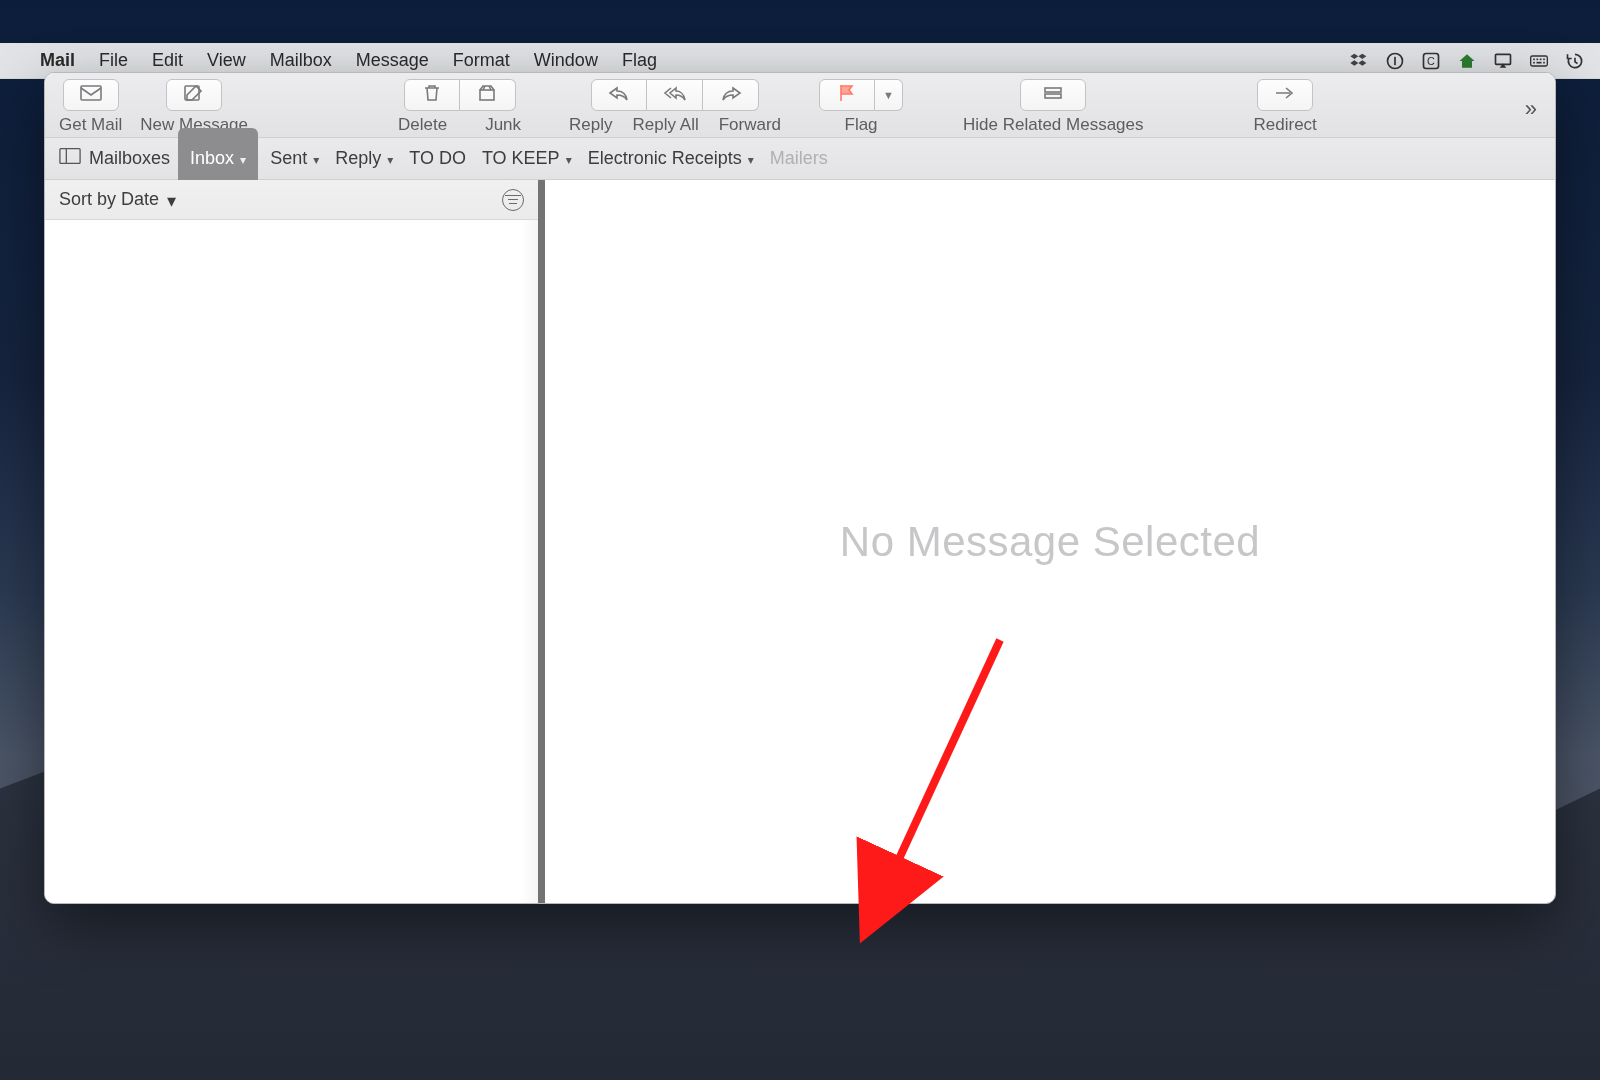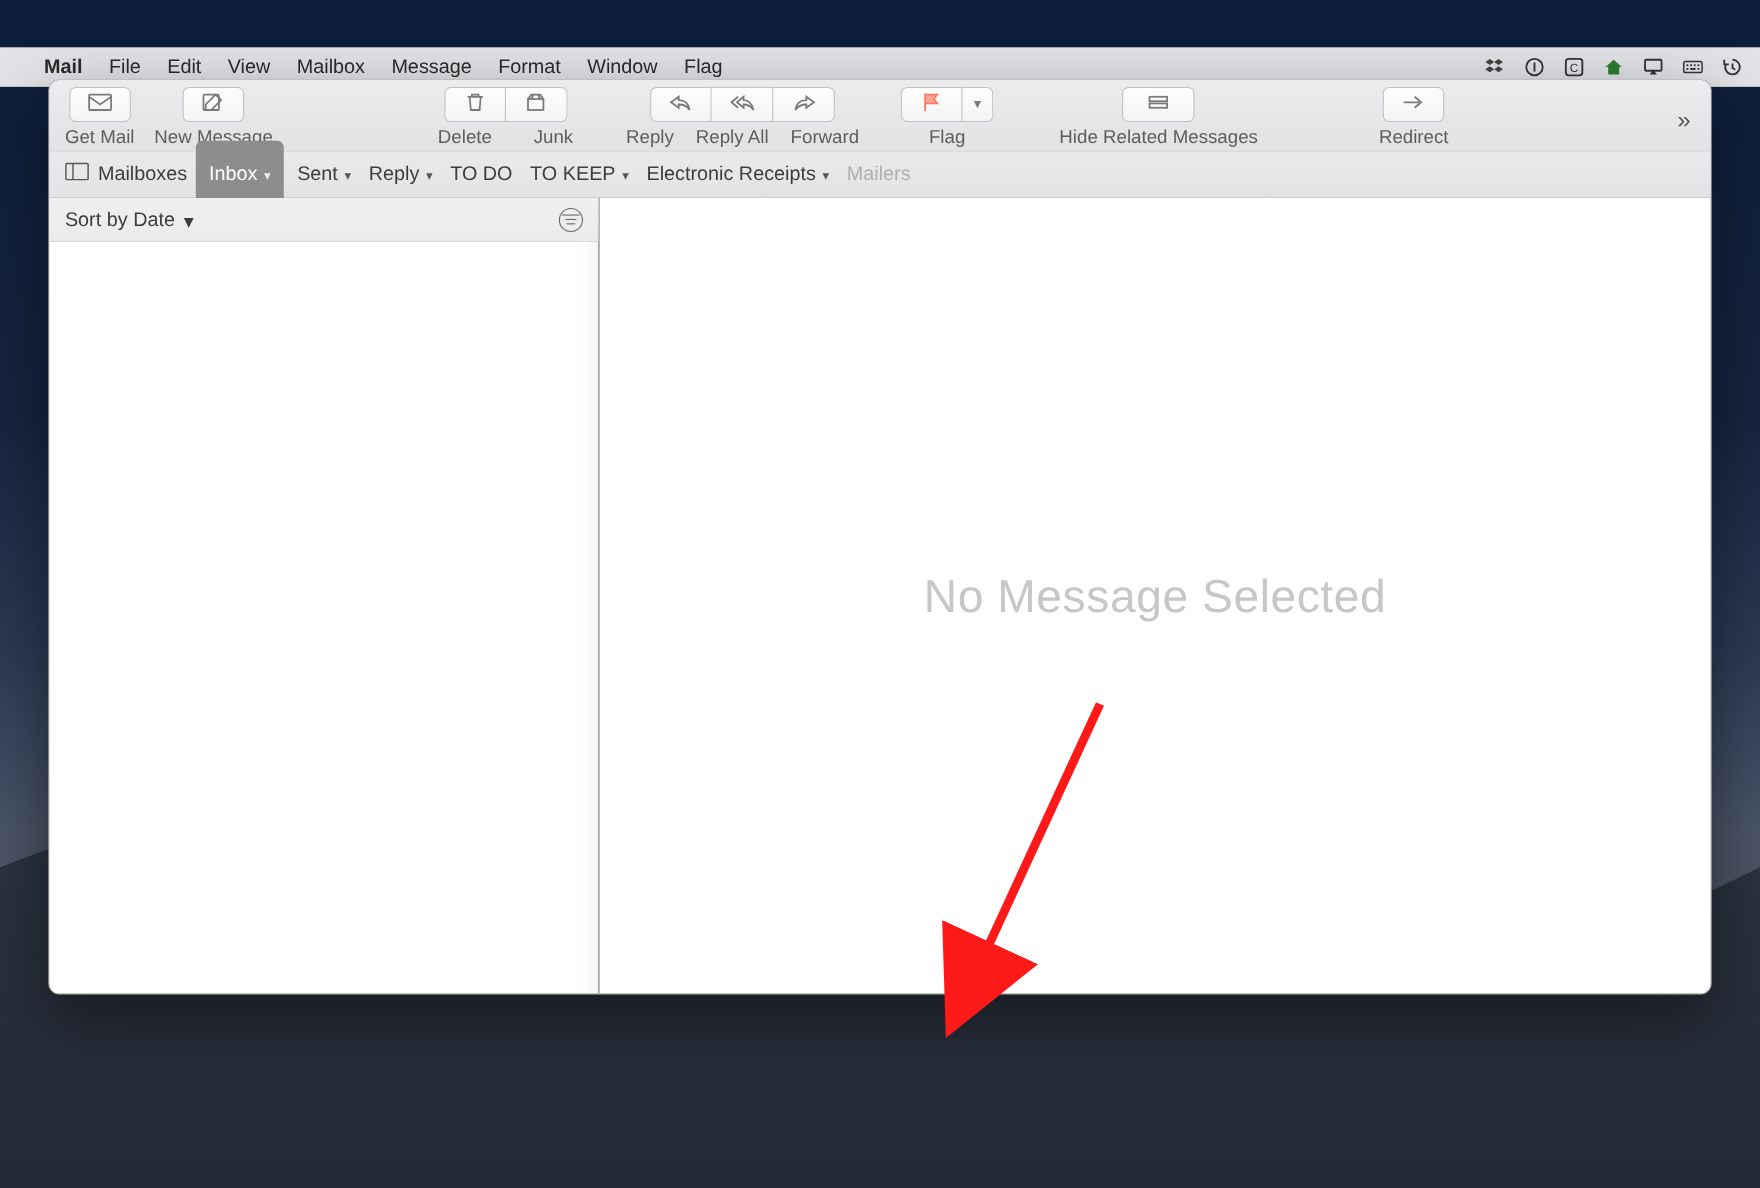--- a/index.html
+++ b/index.html
@@ -104,21 +104,21 @@
   .favpill {
     background:#8d8d90; color:#fff; padding:20px 12px; border-radius:6px;
     display:flex; align-items:center; gap:6px; font-size:18px;
   }
   .fav { display:flex; align-items:center; gap:6px; color:#3d3d3e; padding:4px 4px; }
   .fav .chev, .favpill .chev { font-size:12px; opacity:.85; }
   .fav.dim{ color:#b0b0b2;justify-content:flex-end; }
 
   .content { flex:1; display:flex; min-height:0; }
   .listcol {
-    width:500px; border-right:1px solid #737373; display:flex; flex-direction:column;
+    width:500px; border-right:7px solid #737373; display:flex; flex-direction:column;
     background:#fff;
   }
   .sortbar {
     height:40px; background:linear-gradient(#f0f0f1,#ebebec);
     border-bottom:1px solid #d9d9db;
     display:flex; align-items:center; justify-content:space-between;
     padding:0 14px; font-size:18px; color:#3d3d3e;
   }
   .sortbar .sort{ display:flex; align-items:center; gap:8px; }
   .sortbar .filter{ width:22px; height:22px; border:1.6px solid #6a6a6c; border-radius:50%; display:flex; align-items:center; justify-content:center; }

